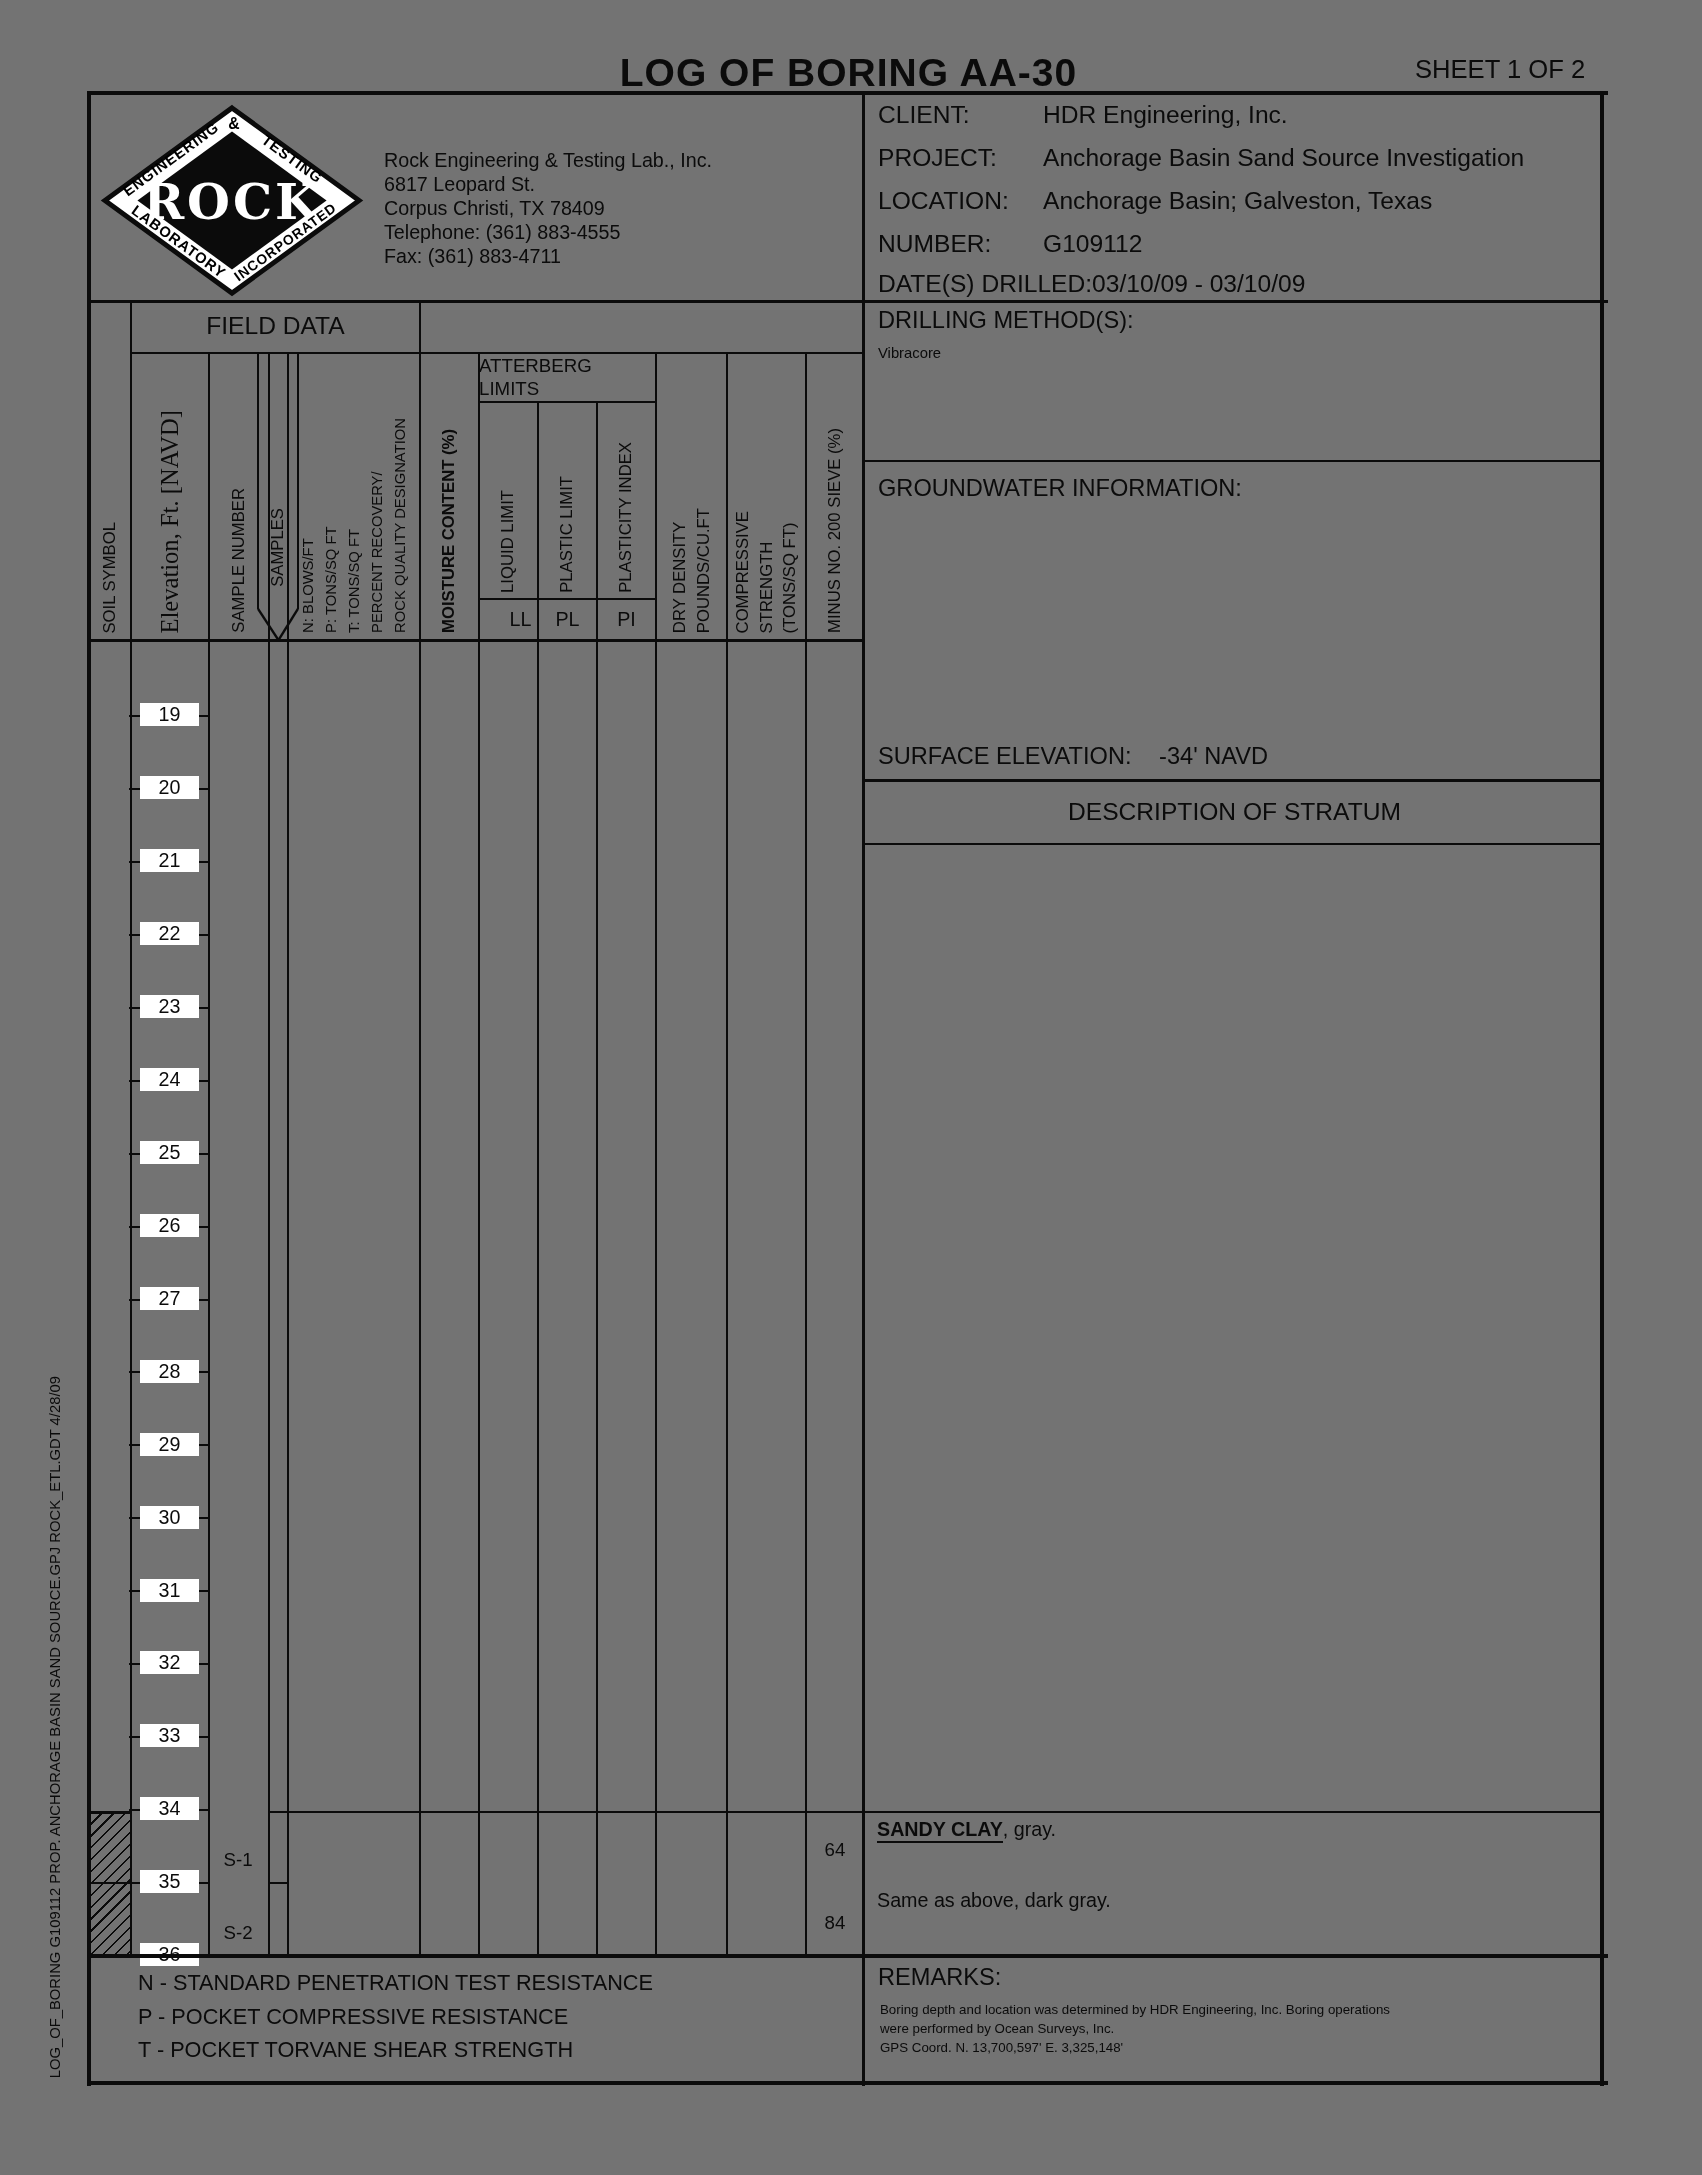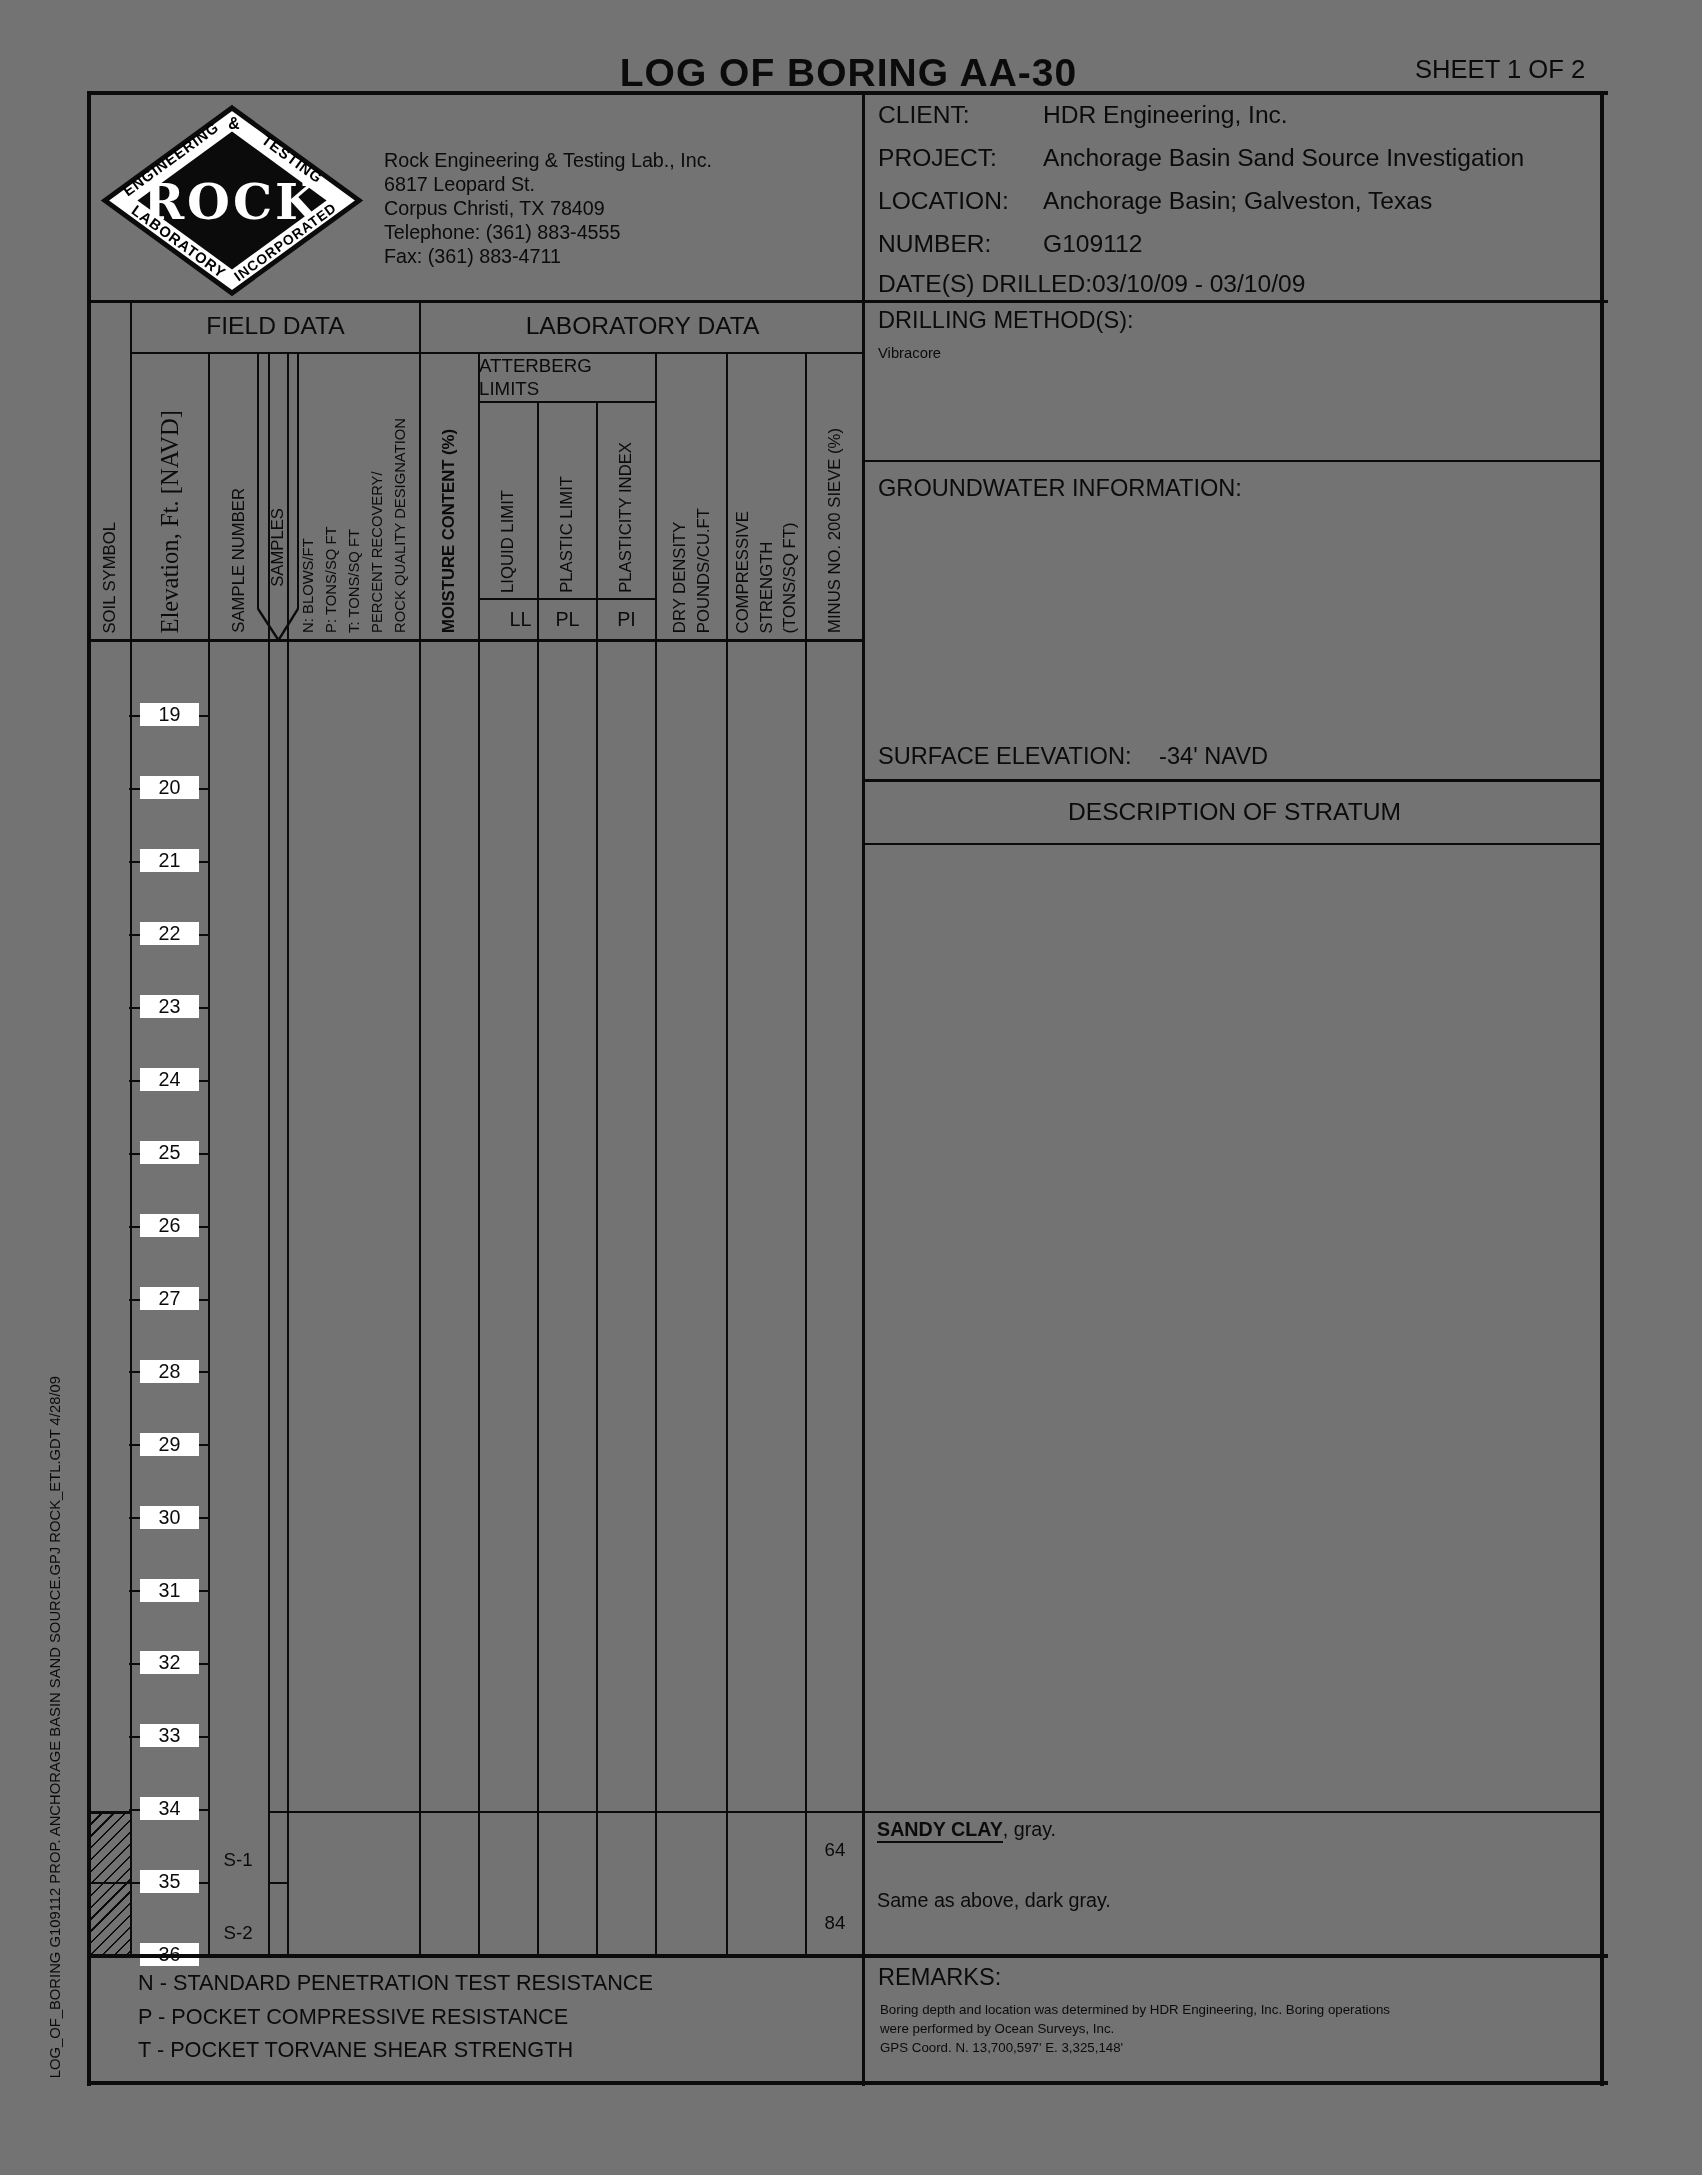--- a/index.html
+++ b/index.html
@@ -82,21 +82,20 @@
 
   <div class="abs sec-label" style="left:878px;top:307px;">DRILLING METHOD(S):</div>
   <div class="abs sec-value" style="left:878px;top:345px;">Vibracore</div>
   <div class="abs sec-label" style="left:878px;top:475px;">GROUNDWATER INFORMATION:</div>
   <div class="abs sec-label" style="left:878px;top:743px;">
     <span>SURFACE ELEVATION:</span><span style="margin-left:27.6px;">-34' NAVD</span>
   </div>
   <div class="abs band" style="left:865px;top:781px;width:739px;height:62px;font-size:24.6px;">DESCRIPTION OF STRATUM</div>
 
   <div class="abs band" style="left:131px;top:301px;width:289px;height:50px;">FIELD DATA</div>
-  <div class="abs band" style="left:420px;top:301px;width:445px;height:50px;">LABORATORY DATA</div>
   <div class="abs atterberg" style="left:479px;top:354px;width:177px;height:47px;">ATTERBERG
 LIMITS</div>
   <div class="abs llplpi" style="left:479px;top:600px;width:59px;height:39px;margin-left:12px;">LL</div>
   <div class="abs llplpi" style="left:538px;top:600px;width:59px;height:39px;">PL</div>
   <div class="abs llplpi" style="left:597px;top:600px;width:59px;height:39px;">PI</div>
 
   <div class="abs" id="col-heads" style="left:89px;top:355px;width:776px;height:286px;">
     <div class="cell" style="left:0;top:0;width:42px;height:286px;padding-bottom:7.9px;">
       <span class="vtext">SOIL SYMBOL</span>
       </div>

